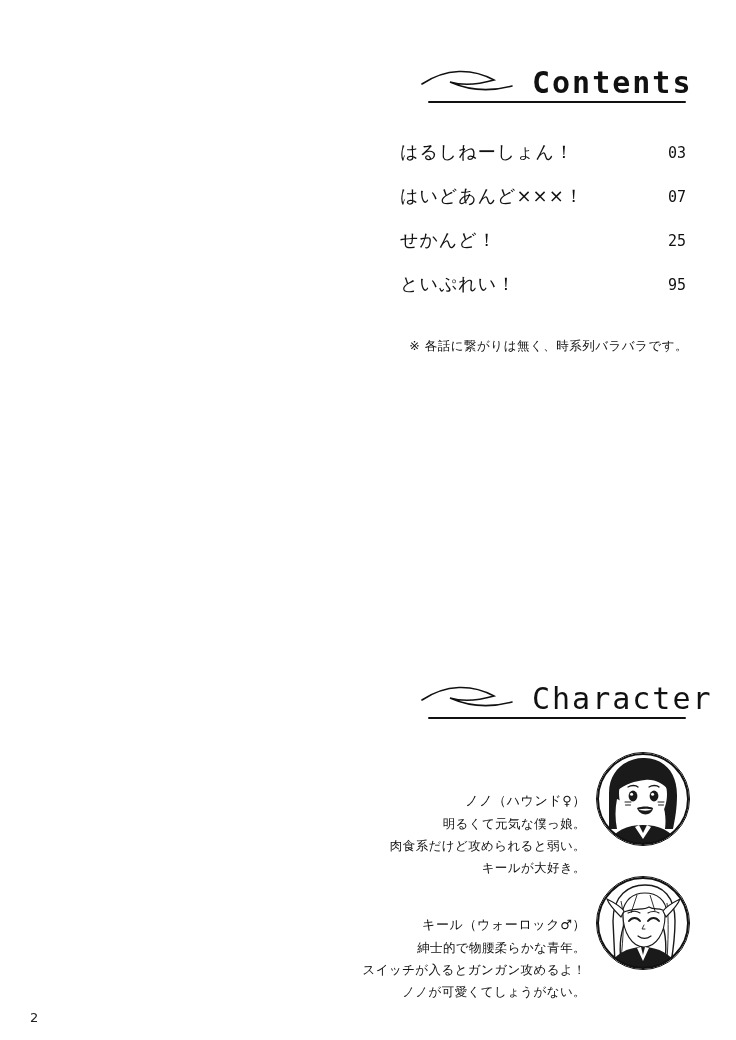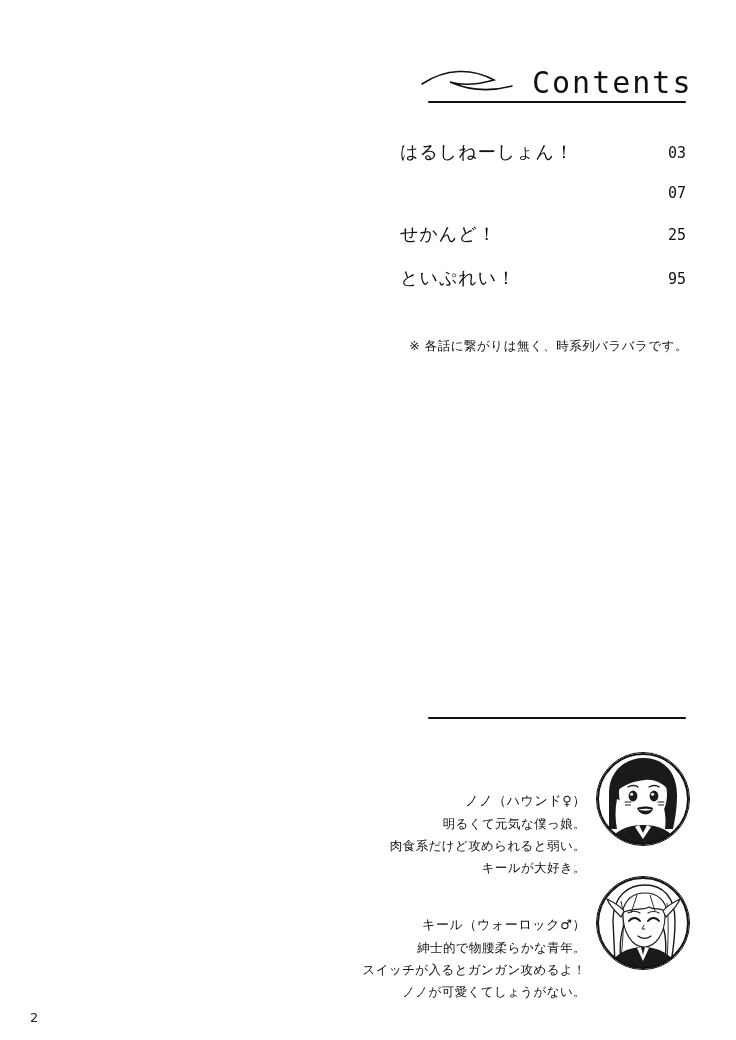--- a/index.html
+++ b/index.html
@@ -41,21 +41,21 @@
     line-height: 1;
     padding-bottom: 2px;
   }
   .head-rule {
     position: absolute;
     height: 2px;
     background: #111;
     border-radius: 2px;
   }
 
-  #contents-head { left: 420px; top: 62px; }
+  #contents-head { left: 420px; top: 62px; font-weight: bold; }
   #contents-rule { left: 428px; top: 101px; width: 258px; }
 
   #character-head { left: 420px; top: 678px; }
   #character-rule { left: 428px; top: 717px; width: 258px; }
 
   
   .toc {
     position: absolute;
     left: 400px;
     top: 140px;
@@ -163,36 +163,43 @@
     <span class="heading-text">Contents</span>
   </div>
   <div class="head-rule" id="contents-rule"></div>
 
   <div class="toc">
     <div class="toc-row">
       <span class="toc-title">はるしねーしょん！</span>
       <span class="toc-page">03</span>
     </div>
     <div class="toc-row">
+      <span class="toc-title">はいどあんど×××！</span>
       <span class="toc-page">07</span>
     </div>
     <div class="toc-row">
       <span class="toc-title">せかんど！</span>
       <span class="toc-page">25</span>
     </div>
     <div class="toc-row">
       <span class="toc-title">といぷれい！</span>
       <span class="toc-page">95</span>
     </div>
   </div>
 
   <div class="notes">
     <div class="note-line">※ 各話に繋がりは無く、時系列バラバラです。</div>
   </div>
 
+  <div class="section-head" id="character-head">
+    <svg class="swoosh" viewBox="0 0 110 36">
+      <path d="M2 22 C 26 6, 52 6, 74 18 C 60 22, 44 24, 30 20 C 48 28, 70 30, 92 24" fill="none" stroke="#111" stroke-width="1.6" stroke-linecap="round"></path>
+    </svg>
+    <span class="heading-text">Character</span>
+  </div>
   <div class="head-rule" id="character-rule"></div>
 
   <div class="char-block" id="char-0">
     <div class="char-text">
       <div class="char-name">ノノ（ハウンド♀）</div>
       <div class="char-desc-line">明るくて元気な僕っ娘。</div>
       <div class="char-desc-line">肉食系だけど攻められると弱い。</div>
       <div class="char-desc-line">キールが大好き。</div>
     </div>
     <div class="portrait">

